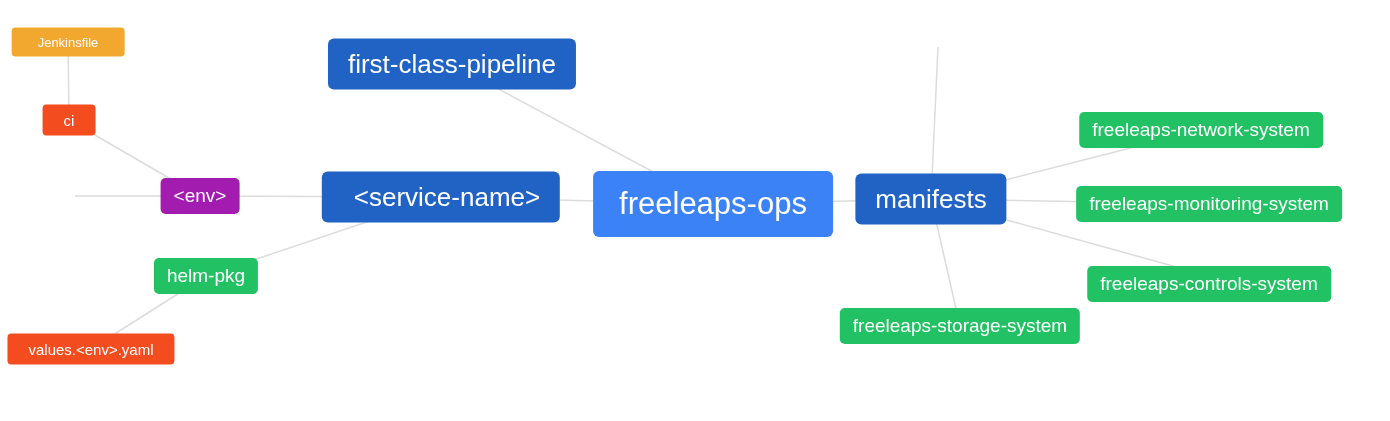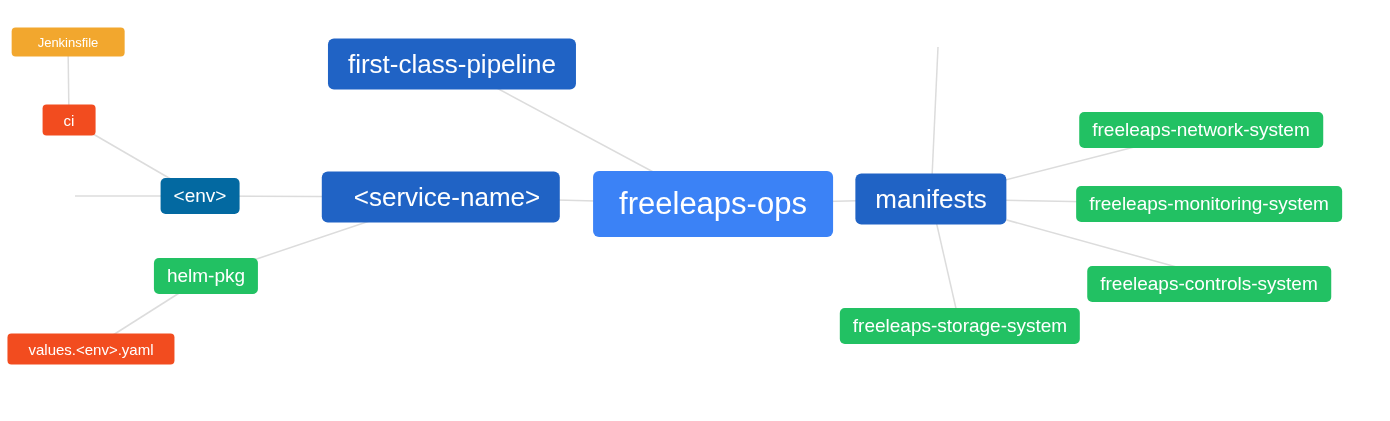--- a/index.html
+++ b/index.html
@@ -76,21 +76,21 @@
     <line x1="931" y1="199" x2="1209" y2="204"></line>
     <line x1="931" y1="199" x2="1209" y2="276"></line>
     <line x1="931" y1="199" x2="960" y2="326"></line>
   </svg>
 
   <div class="node lvl4 pos-jenkinsfile" style="background-color: rgb(242, 167, 46); color: rgb(255, 255, 255);">Jenkinsfile</div>
 
   <div class="node lvl3 pos-ci" style="background-color: rgb(242, 76, 31); color: rgb(255, 255, 255);">ci</div>
 
 
-  <div class="node lvl2 pos-env" style="background-color: #0369a1; color: rgb(255, 255, 255);">&lt;env&gt;</div>
+  <div class="node lvl2 pos-env" style="background-color: #a21caf; color: rgb(255, 255, 255);">&lt;env&gt;</div>
 
   <div class="node lvl1 pos-first-class-pipeline" style="background-color: rgb(32, 99, 197); color: rgb(255, 255, 255);">first-class-pipeline</div>
 
   <div class="node lvl1 pos-service-name" style="background-color: rgb(32, 99, 197); color: rgb(255, 255, 255); padding-left: 32px;">&lt;service-name&gt;</div>
 
   <div class="node lvl2 pos-helm-pkg" style="background-color: rgb(34, 193, 99); color: rgb(255, 255, 255);">helm-pkg</div>
 
   <div class="node lvl3 pos-values-env-yaml" style="background-color: rgb(242, 76, 31); color: rgb(255, 255, 255);">values.&lt;env&gt;.yaml</div>
 
   <div class="node lvl0 pos-freeleaps-ops" style="background-color: #3b82f6; color: rgb(255, 255, 255);">freeleaps-ops</div>

